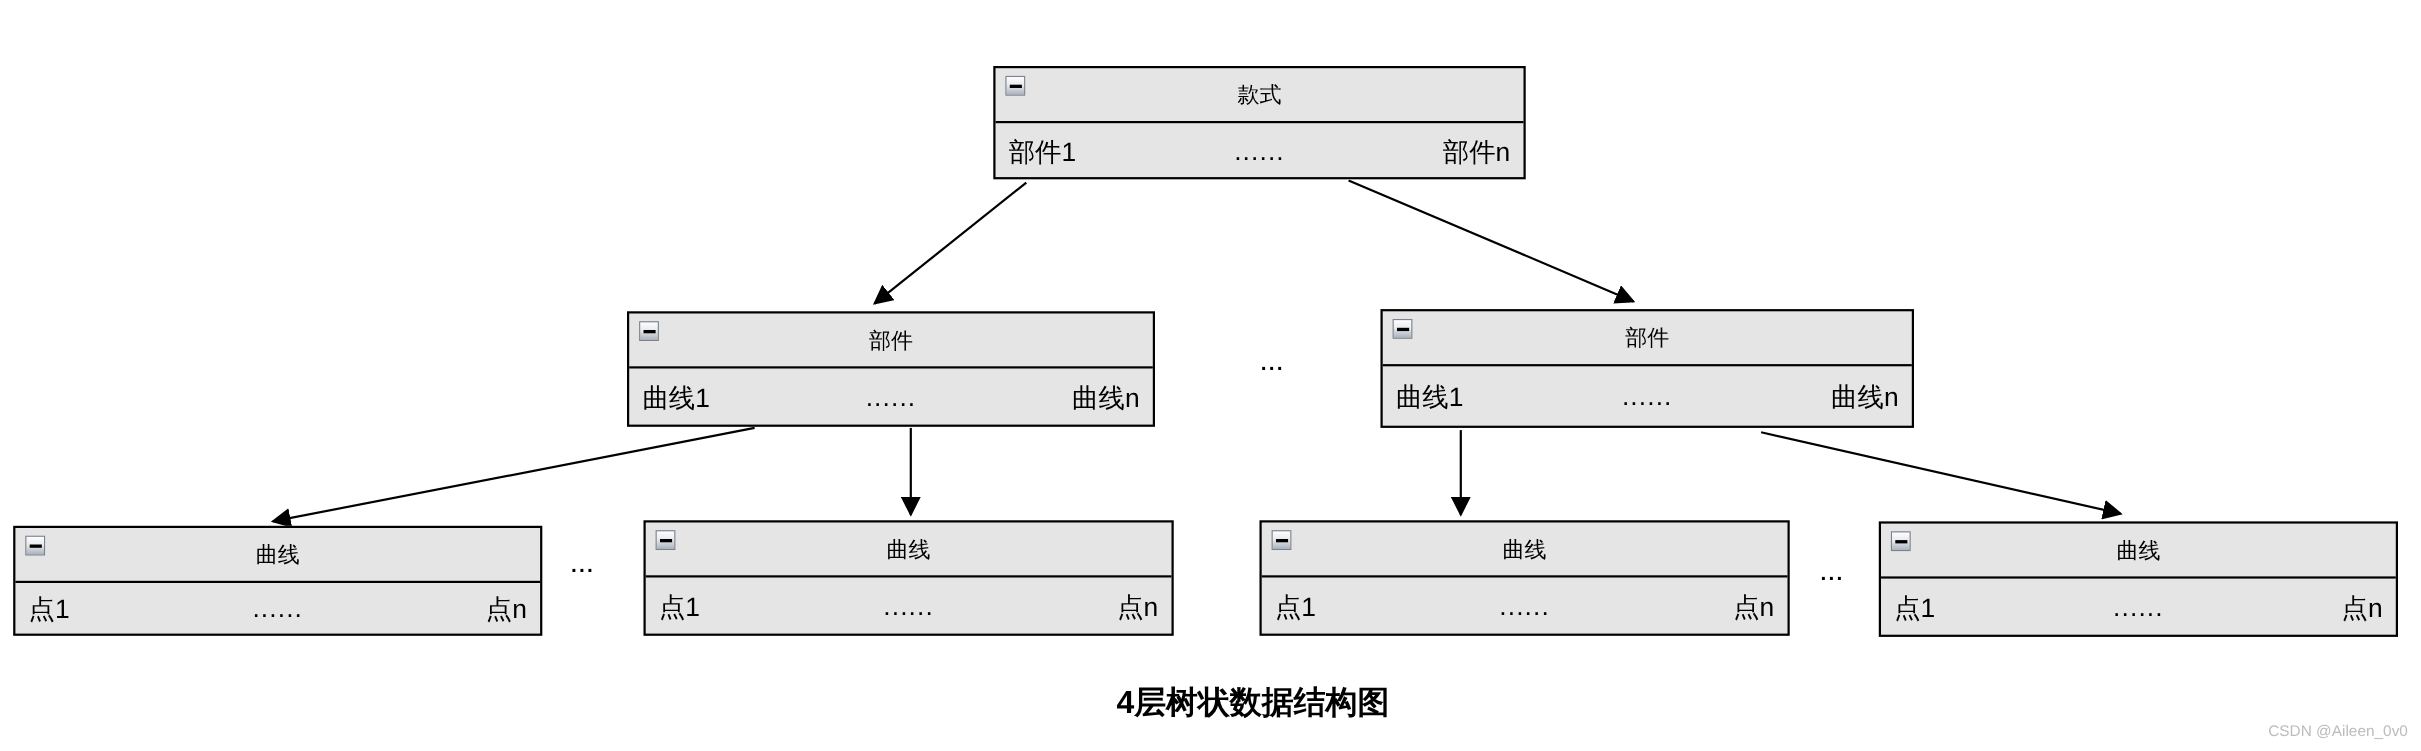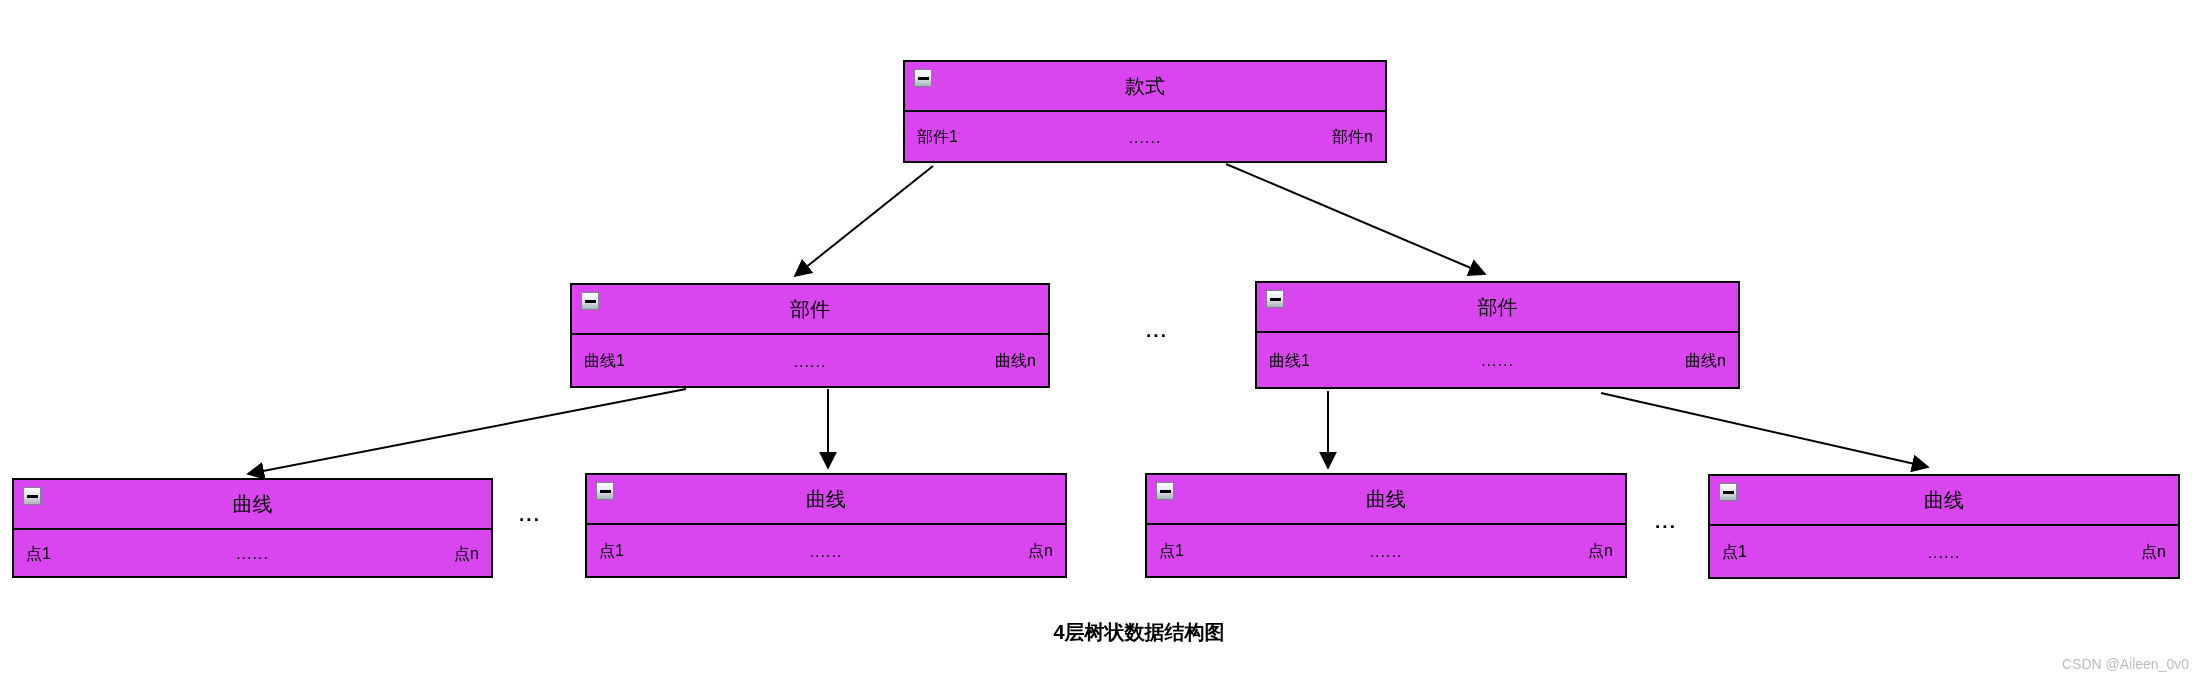--- a/index.html
+++ b/index.html
@@ -8,21 +8,21 @@
     width:2201px; height:683px;
     background:#ffffff;
     font-family:"Liberation Sans", sans-serif;
     color:#000;
     overflow:hidden;
   }
   svg.arrows { position:absolute; left:0; top:0; width:2201px; height:683px; pointer-events:none; }
 
   .node {
     position:absolute;
-    background:#d946ef;
+    background:#e5e5e5;
     border:2px solid #000;
     box-sizing:border-box;
   }
   .node-header {
     position:relative;
     height:48px;
     border-bottom:2px solid #000;
     display:flex; align-items:center; justify-content:center;
     font-size:20px;
   }
@@ -32,21 +32,21 @@
     box-sizing:border-box;
     border:1px solid #7d838c;
     background:linear-gradient(180deg,#fdfdfe 0%,#e9ebef 45%,#aab2bd 100%);
     display:flex; align-items:center; justify-content:center;
     cursor:pointer;
   }
   .minus-bar { width:11px; height:3px; background:#000; }
   .node-body {
     display:flex; align-items:center; justify-content:space-between;
     padding:0 12px;
-    font-size:16px;
+    font-size:24px;
     height:calc(100% - 48px);
   }
   .cell-dots { letter-spacing:1px; }
 
   
   .node-style      { left:903px;  top:60px;  width:484px; height:103px; }
   .node-part-left  { left:570px;  top:283px; width:480px; height:105px; }
   .node-part-right { left:1255px; top:281px; width:485px; height:108px; }
   .node-curve-1    { left:12px;   top:478px; width:481px; height:100px; }
   .node-curve-2    { left:585px;  top:473px; width:482px; height:105px; }
@@ -61,21 +61,21 @@
     letter-spacing:2px;
   }
   .sep-parts        { left:1157px; top:331px; }
   .sep-curves-left  { left:530px;  top:515px; }
   .sep-curves-right { left:1666px; top:522px; }
 
   .caption {
     position:absolute;
     left:1139px; top:619px;
     transform:translateX(-50%);
-    font-size:20px;
+    font-size:29px;
     font-weight:bold;
     white-space:nowrap;
   }
   .watermark {
     position:absolute;
     right:12px; top:656px;
     font-size:14px;
     color:#bcbcbc;
     white-space:nowrap;
     margin-left:44px;

